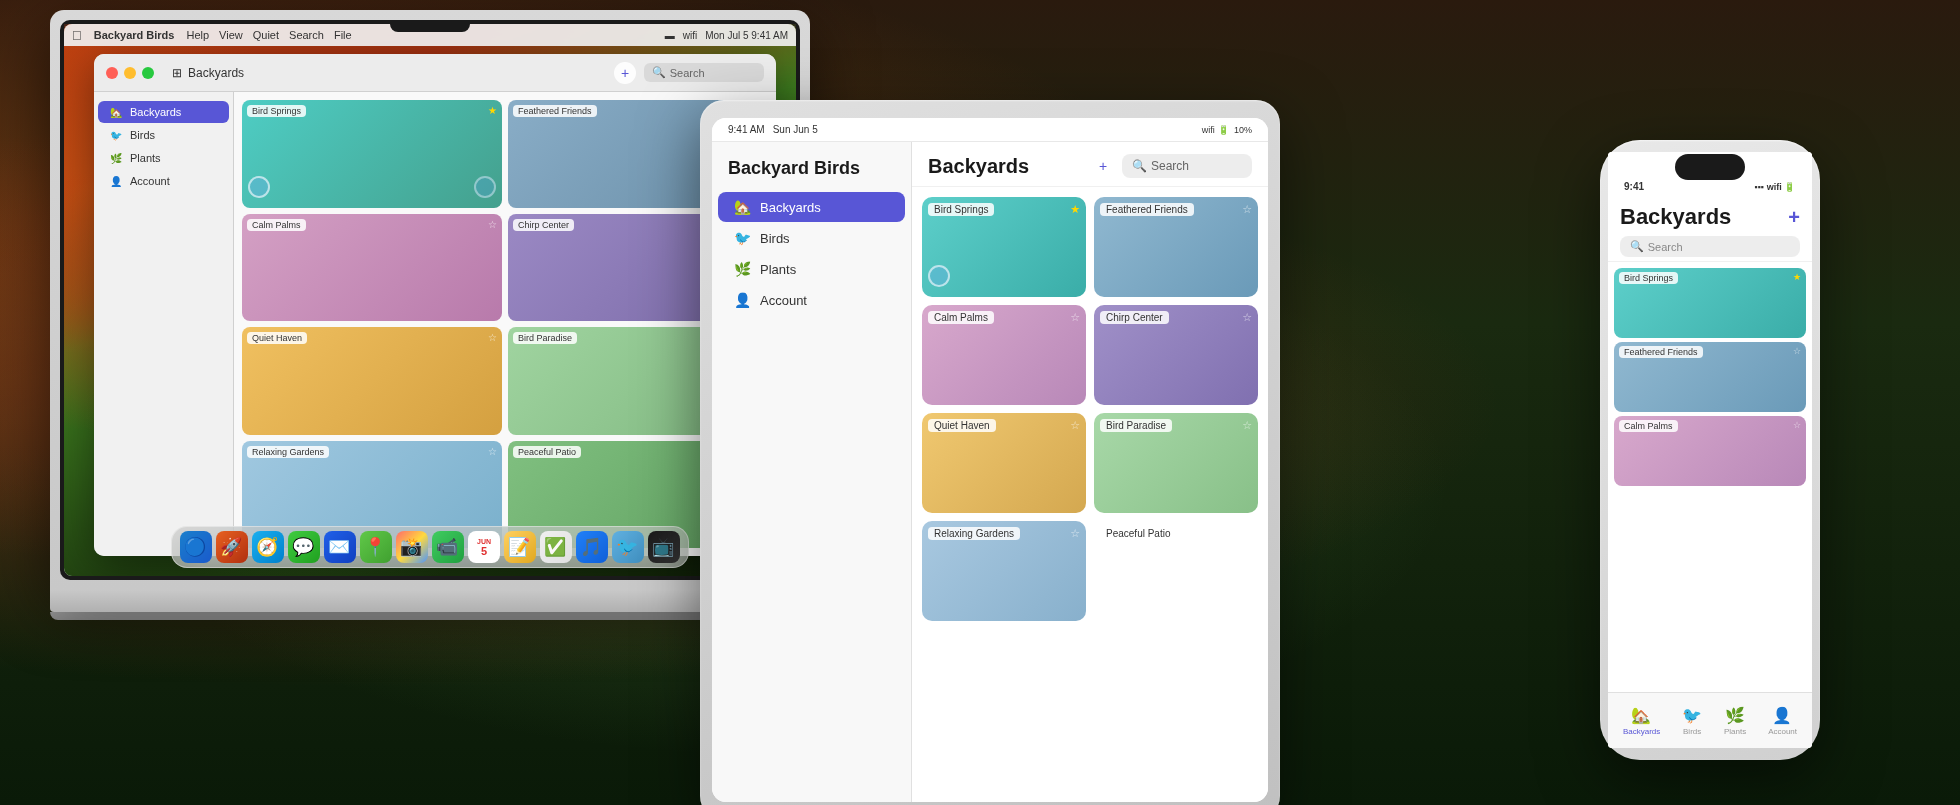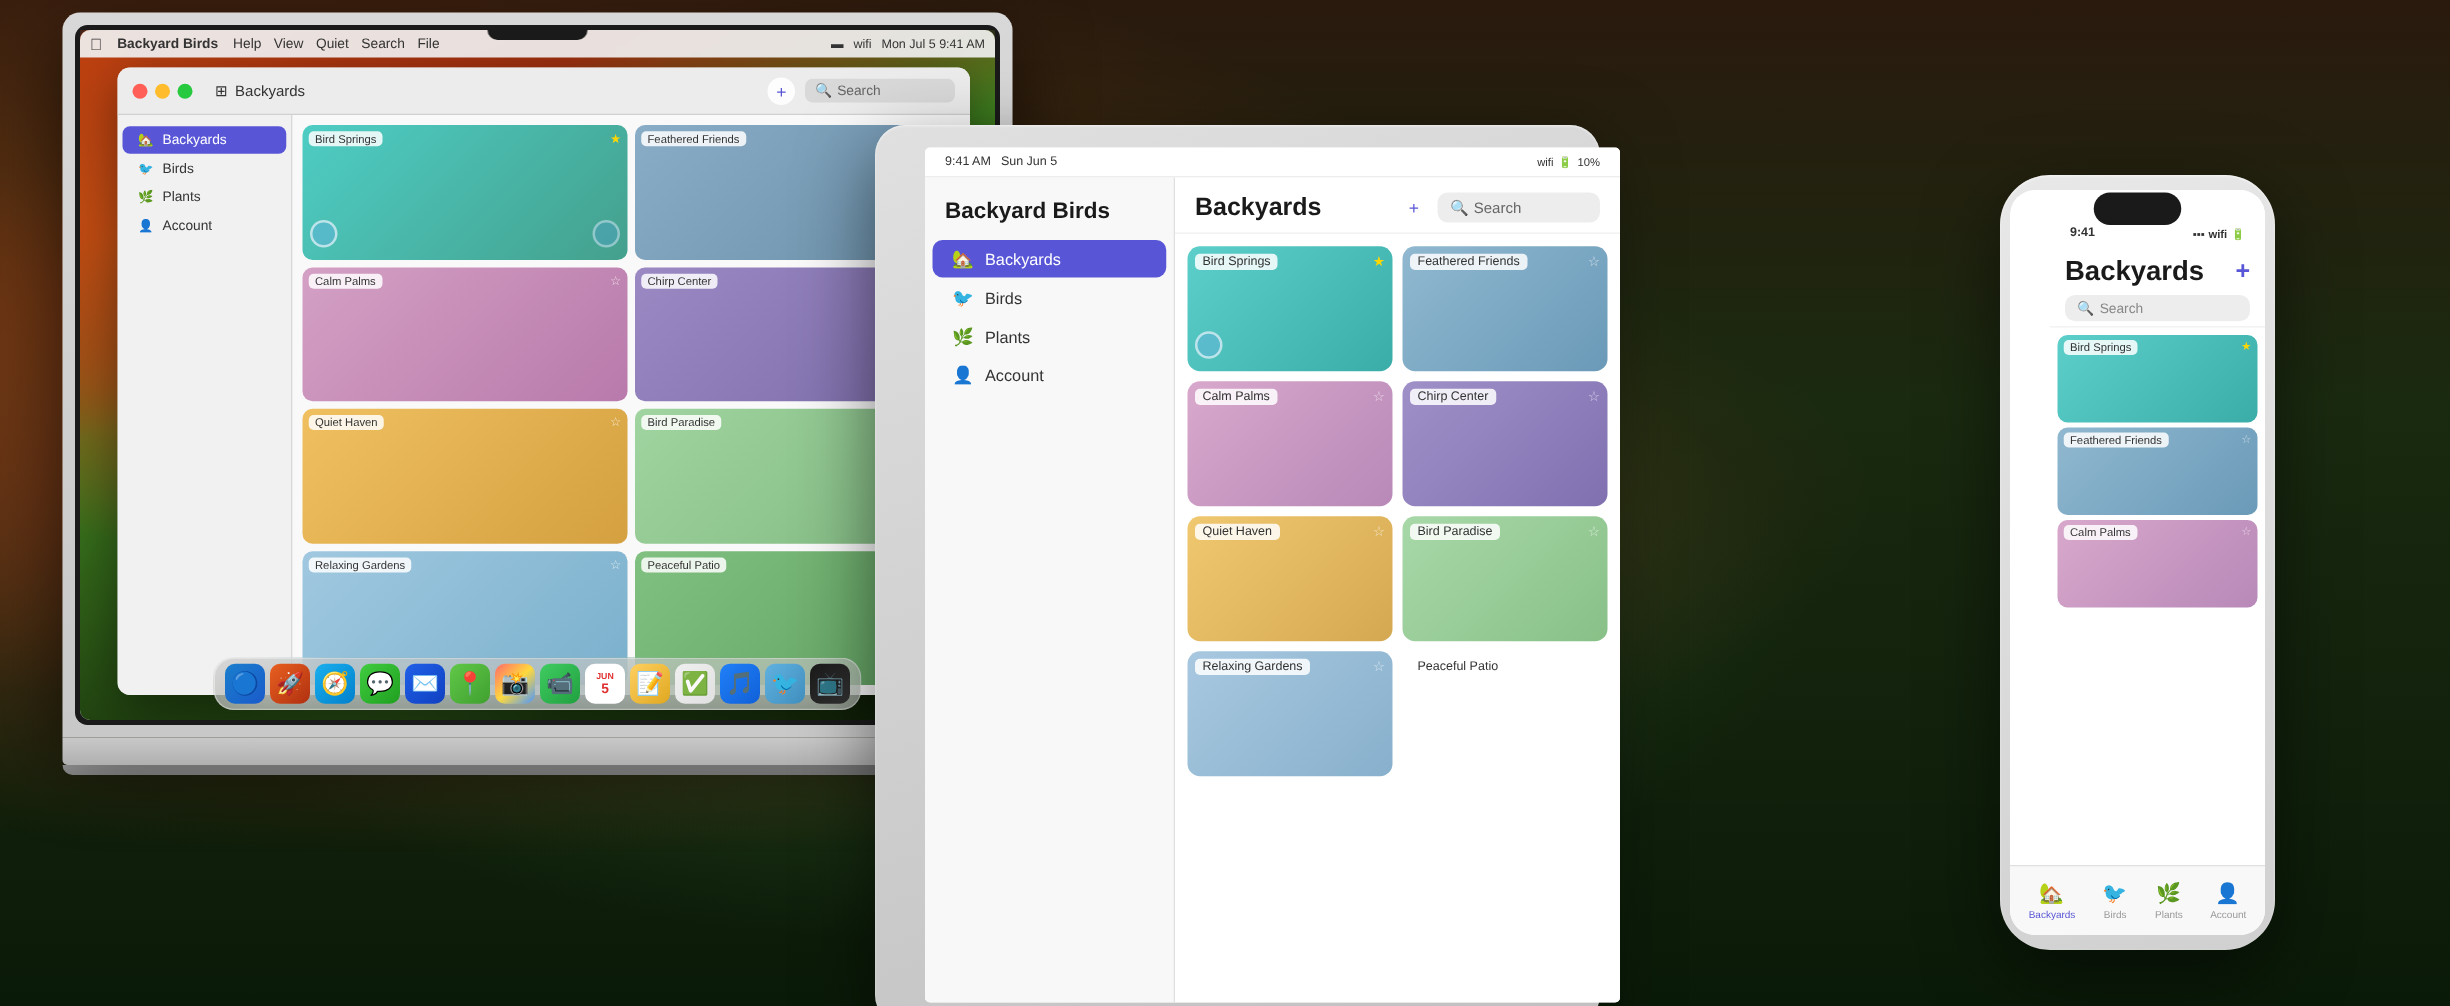--- a/index.html
+++ b/index.html
@@ -365,24 +365,23 @@
       border-radius: 24px;
       padding: 18px 12px;
       box-shadow: 0 20px 60px rgba(0,0,0,0.5), inset 0 1px 2px rgba(255,255,255,0.5);
       position: relative;
     }
 
     .ipad-screen {
       width: 100%;
       height: 100%;
       background: white;
-      border-radius: 4px;
-      overflow: hidden;
-      position: relative;
-      margin-left: 28px;
+      border-radius: 14px;
+      overflow: hidden;
+      position: relative;
     }
 
     .ipad-status-bar {
       height: 24px;
       background: white;
       display: flex;
       align-items: center;
       padding: 0 16px;
       font-size: 10px;
       color: #333;
@@ -552,24 +551,23 @@
       height: 26px;
       background: #1a1a1a;
       border-radius: 20px;
       z-index: 10;
     }
 
     .iphone-screen {
       width: 100%;
       height: 100%;
       background: white;
-      border-radius: 20px;
-      overflow: hidden;
-      position: relative;
-      padding-left: 32px;
+      border-radius: 4px;
+      overflow: hidden;
+      position: relative;
     }
 
     .iphone-status-bar {
       height: 44px;
       background: white;
       display: flex;
       align-items: flex-end;
       padding: 0 16px 4px;
       font-size: 10px;
       font-weight: 600;

